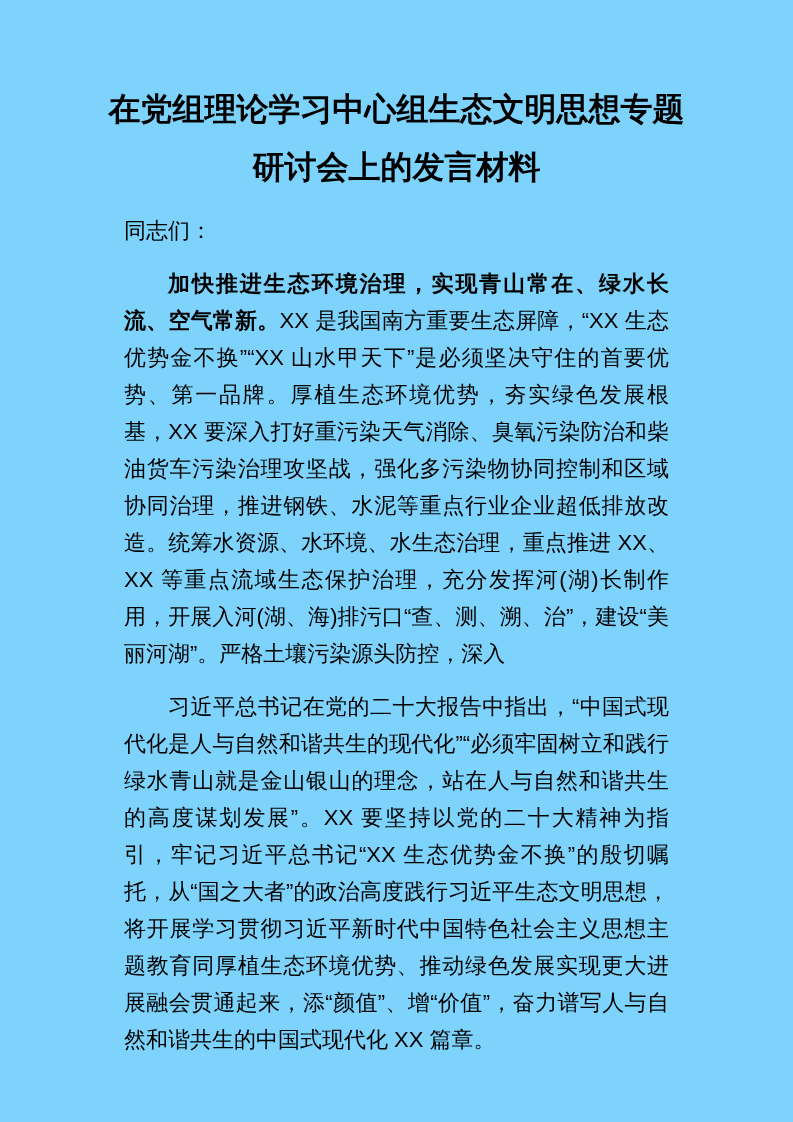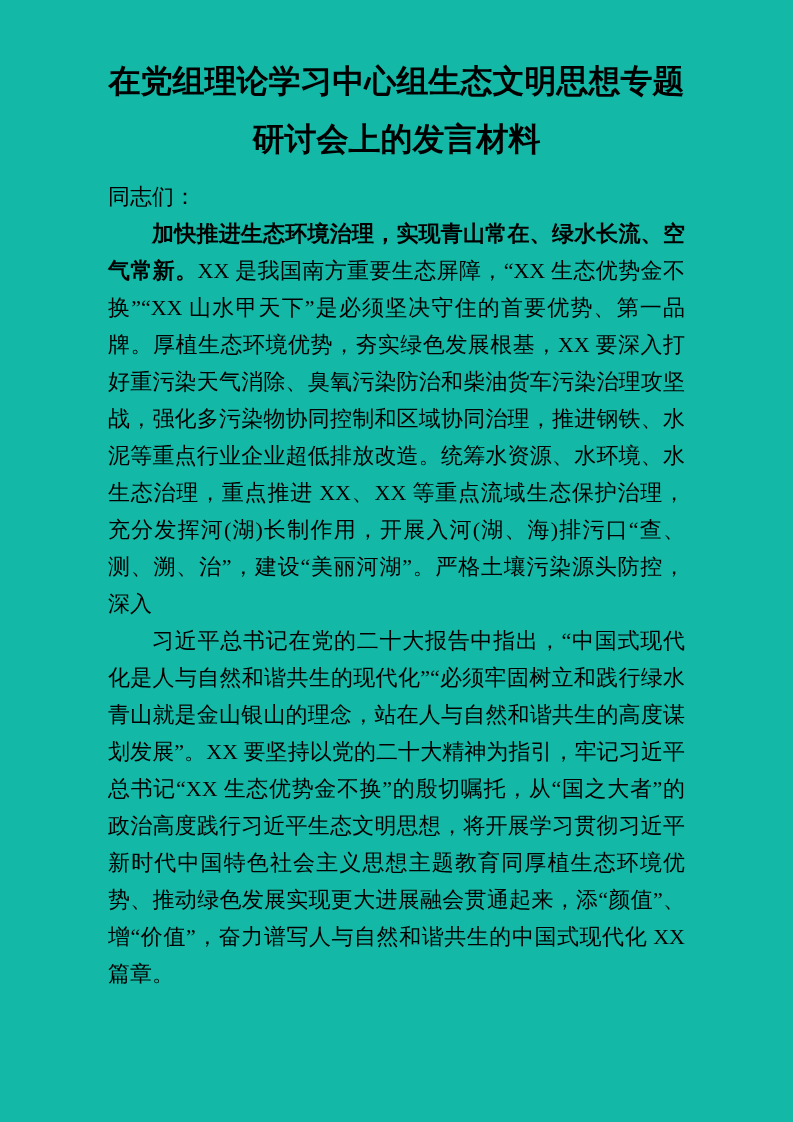--- a/index.html
+++ b/index.html
@@ -5,39 +5,39 @@
   html, body {
     margin: 0;
     padding: 0;
     background: #ffffff;
   }
   .page {
     position: relative;
     width: 793px;
     height: 1122px;
     box-sizing: border-box;
-    background: #14b8a6;
-    padding: 52px 108px 0 108px;
+    background: #7dd3fc;
+    padding: 80px 108px 0 108px;
     color: #000000;
     overflow: hidden;
   }
   .title {
     font-family: "Liberation Sans", sans-serif;
     font-weight: 700;
     font-size: 32px;
     line-height: 58px;
     text-align: center;
     margin: 0 0 10px 0;
     color: #000000;
   }
   .salutation, .para {
-    font-family: Liberation Serif, serif;
+    font-family: Liberation Sans, sans-serif;
     font-size: 22px;
     line-height: 37px;
-    margin: 0;
+    margin: 16px;
     text-align: justify;
     text-justify: inter-character;
     color: #000000;
   }
   .para {
     text-indent: 2em;
   }
   .lead {
     font-weight: 700;
   }

